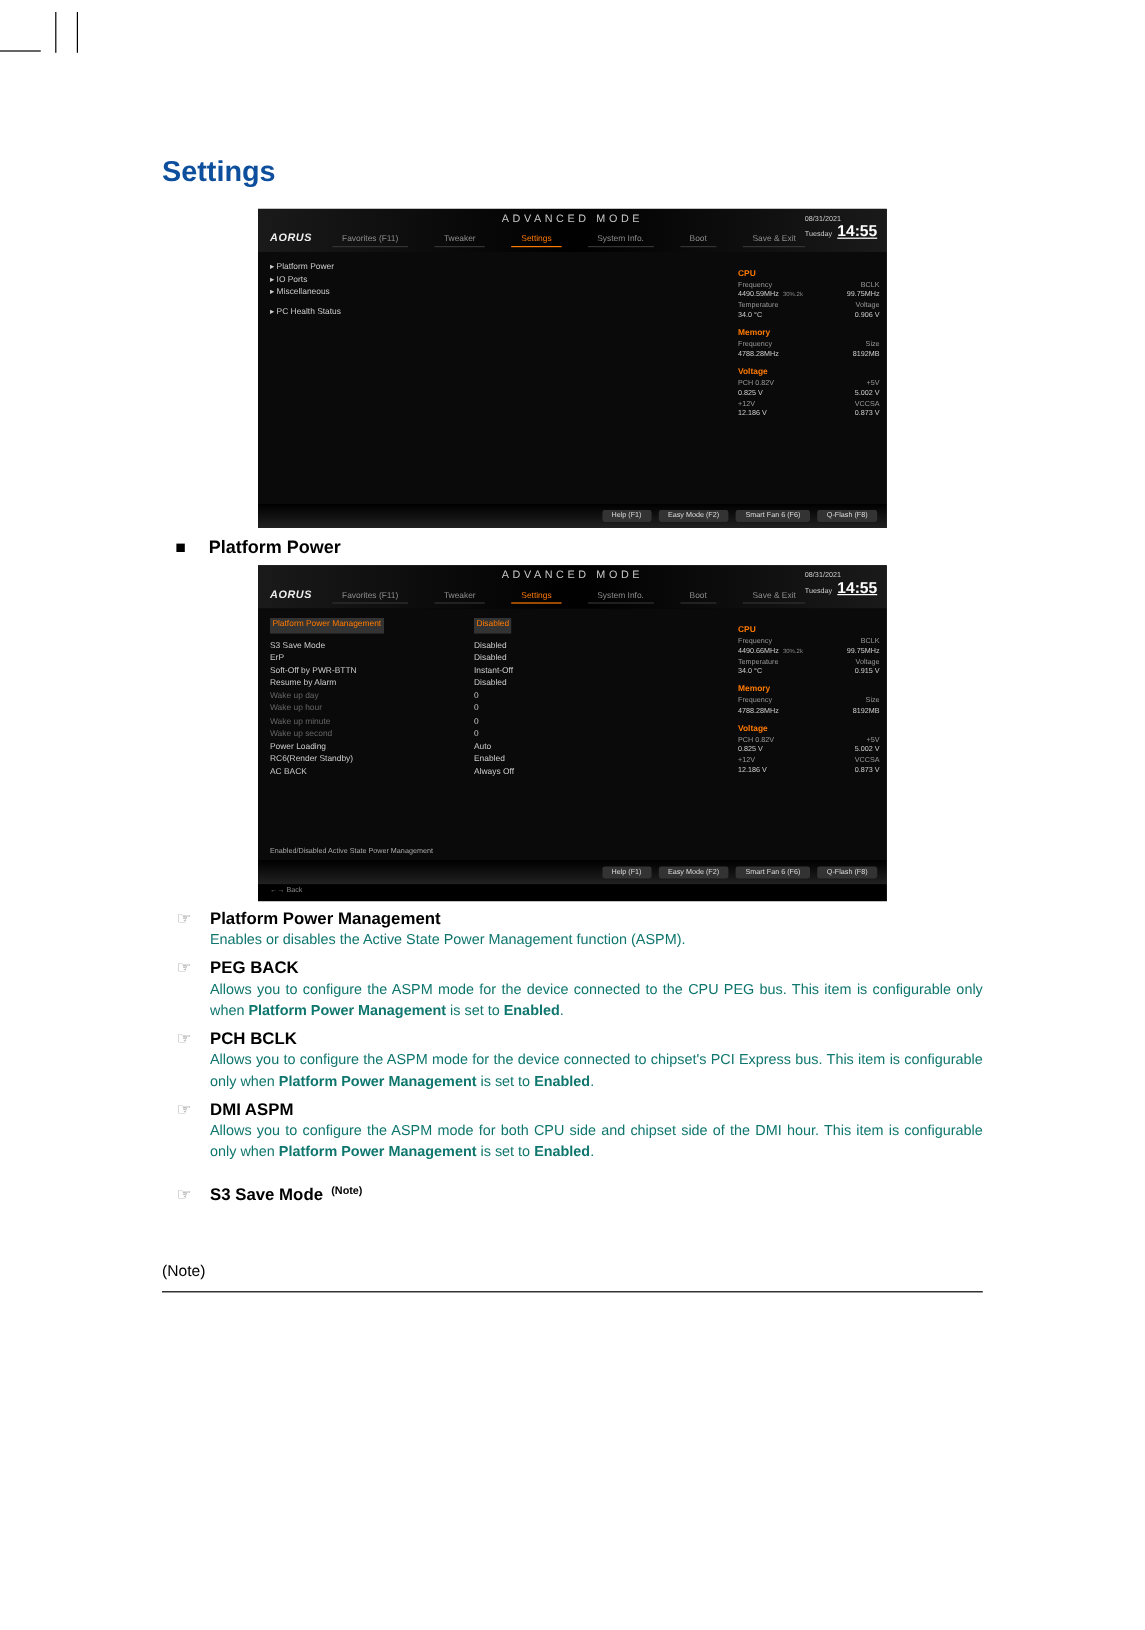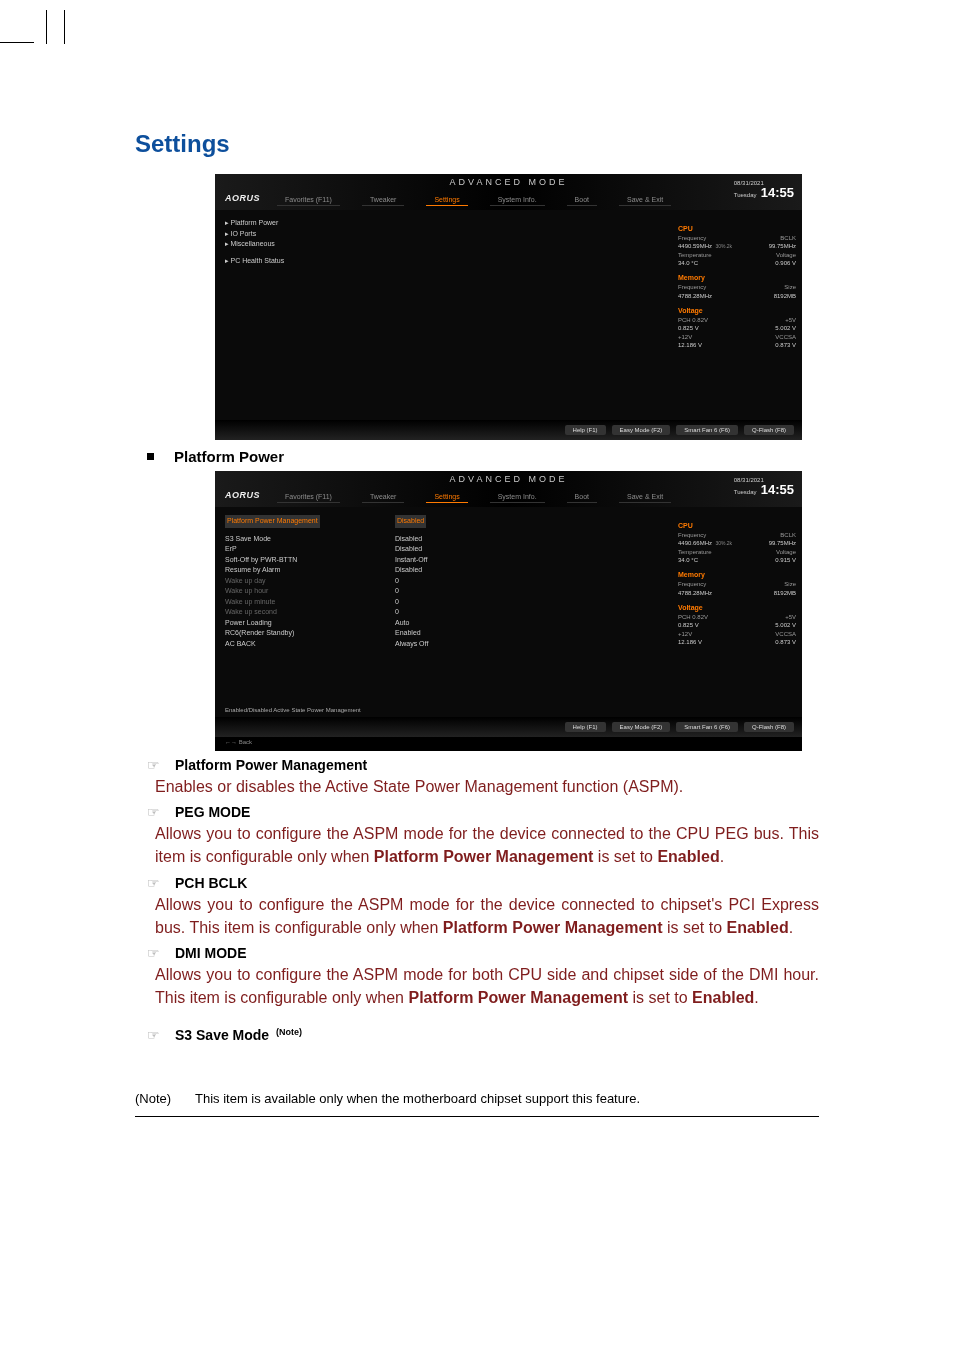--- a/index.html
+++ b/index.html
@@ -40,39 +40,39 @@
   .finger {
     width: 20px; flex:0 0 20px; text-align:left;
     color:#888; font-size:14px; line-height:1;
     margin-left: 12px; margin-right: 8px;
   }
   .item-title {
     font-size: 14px; font-weight: bold; color:#000;
   }
   .note-sup { font-size: 9px; font-weight: bold; vertical-align: top; margin-left:3px;}
   .item-desc {
-    font-size: 16px;
-    color:#7f1d1d;
+    font-size: 12px;
+    color:#0f766e;
     line-height: 1.45;
-    margin: 2px 0 0 20px;
+    margin: 2px 0 0 40px;
     text-align: justify;
   }
   .item-desc b { font-weight: bold; }
   .footnote {
     font-size: 13px;
     margin-top: 48px;
     display:flex;
   }
   .footnote-label { flex:0 0 60px; }
   .hr { border:none; border-top:1.5px solid #000; margin-top:10px; }
   .page-num { text-align:center; font-size:13px; margin-top:6px; }
 
   
   .bios-shot {
-    width: 587px;
+    width: 524px;
     background:#000;
     color:#fff;
     font-family: Arial, sans-serif;
     font-size: 8px;
     position: relative;
     overflow:hidden;
   }
   .bios-header {
     height: 36px;
     background: linear-gradient(90deg,#1a1a1a 0%,#000 50%,#1a1a1a 100%);
@@ -111,21 +111,21 @@
   .bios-tab.sel { color:#ff7a00; border-bottom:1px solid #ff7a00; }
   .bios-clock {
     position:absolute;
     right: 8px;
     top: 6px;
     text-align:left;
     line-height:1;
   }
   .bios-clock .date { font-size:6px; color:#ccc; display:block;}
   .bios-clock .day { font-size:6px; color:#ccc; display:inline-block;}
-  .bios-clock .time { font-size:13px; color:#fff; font-weight:bold; display:inline-block; margin-left:2px;}
+  .bios-clock .time { font-size:13px; color:#fff; font-weight:bold; display:inline-block; margin-left:2px;text-decoration:underline;}
   .bios-body {
     display:flex;
     height: 210px;
     background:#0a0a0a;
   }
   .bios-left {
     flex:1;
     padding: 8px 10px;
     position:relative;
   }
@@ -388,48 +388,47 @@
     <div class="item-head">
       <span class="finger">☞</span>
       <span class="item-title">Platform Power Management</span>
     </div>
     <div class="item-desc">Enables or disables the Active State Power Management function (ASPM).</div>
   </div>
 
   <div class="item">
     <div class="item-head">
       <span class="finger">☞</span>
-      <span class="item-title">PEG MODE</span>
+      <span class="item-title">PEG BACK</span>
     </div>
     <div class="item-desc"><span>Allows you to configure the ASPM mode for the device connected to the CPU PEG bus. This item is configurable only when </span><b>Platform Power Management</b><span> is set to </span><b>Enabled</b><span>.</span></div>
   </div>
 
   <div class="item">
     <div class="item-head">
       <span class="finger">☞</span>
       <span class="item-title">PCH BCLK</span>
     </div>
     <div class="item-desc"><span>Allows you to configure the ASPM mode for the device connected to chipset's PCI Express bus. This item is configurable only when </span><b>Platform Power Management</b><span> is set to </span><b>Enabled</b><span>.</span></div>
   </div>
 
   <div class="item">
     <div class="item-head">
       <span class="finger">☞</span>
-      <span class="item-title">DMI MODE</span>
+      <span class="item-title">DMI ASPM</span>
     </div>
     <div class="item-desc"><span>Allows you to configure the ASPM mode for both CPU side and chipset side of the DMI hour. This item is configurable only when </span><b>Platform Power Management</b><span> is set to </span><b>Enabled</b><span>.</span></div>
   </div>
 
   <div class="item" style="margin-top:18px;">
     <div class="item-head">
       <span class="finger">☞</span>
       <span class="item-title"><span>S3 Save Mode</span> <span class="note-sup">(Note)</span></span>
     </div>
   </div>
 
   <div class="footnote">
     <span class="footnote-label">(Note)</span>
-    <span>This item is available only when the motherboard chipset support this feature.</span>
   </div>
 
   <hr class="hr">
 
 </div>
 
 </body></html>

